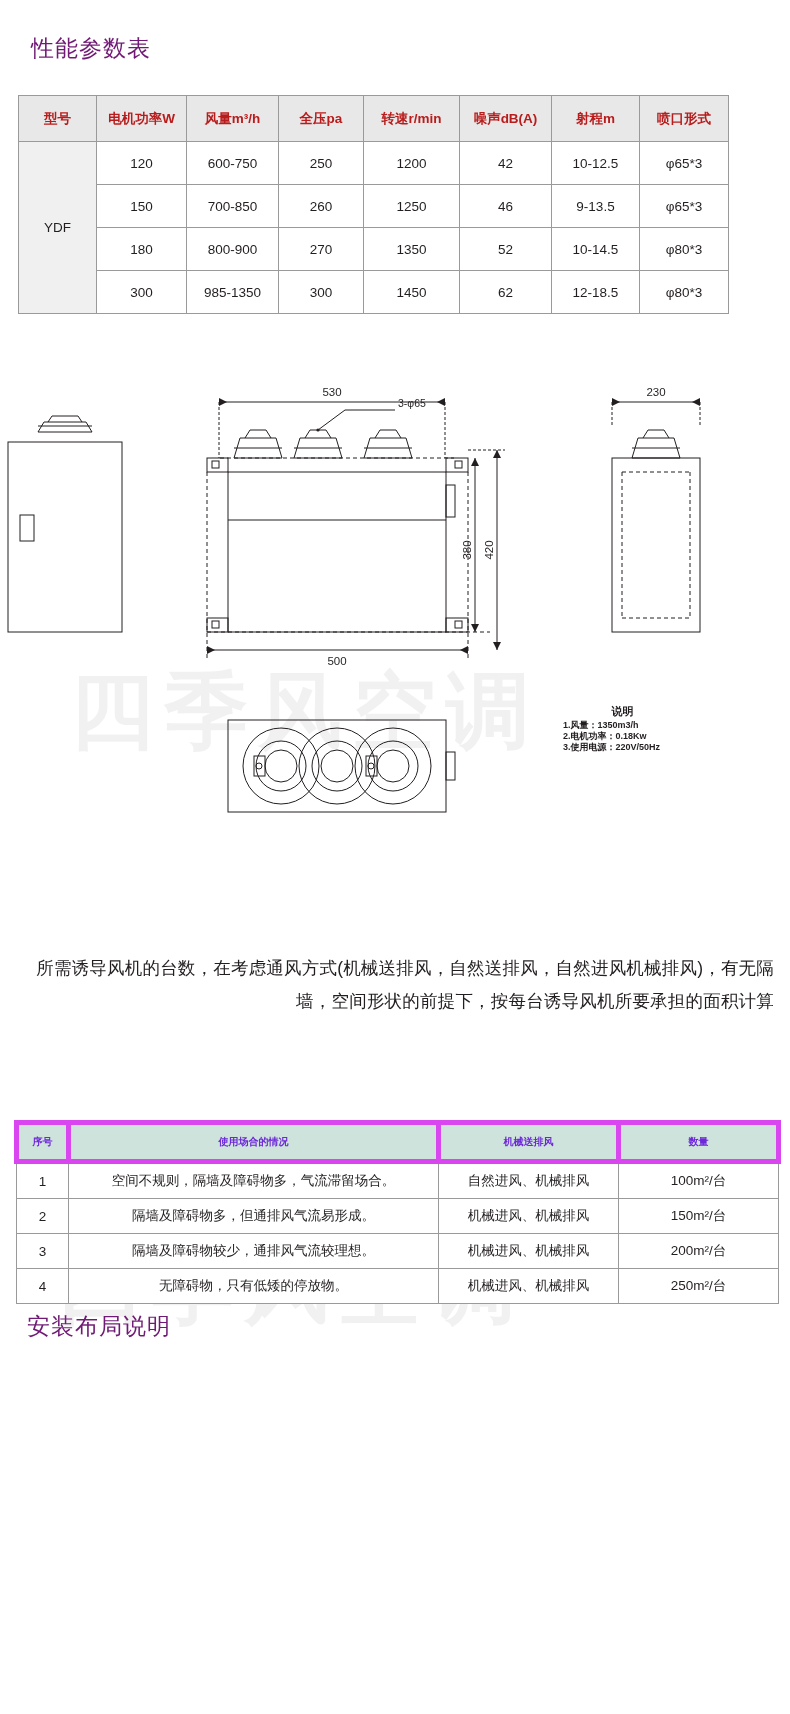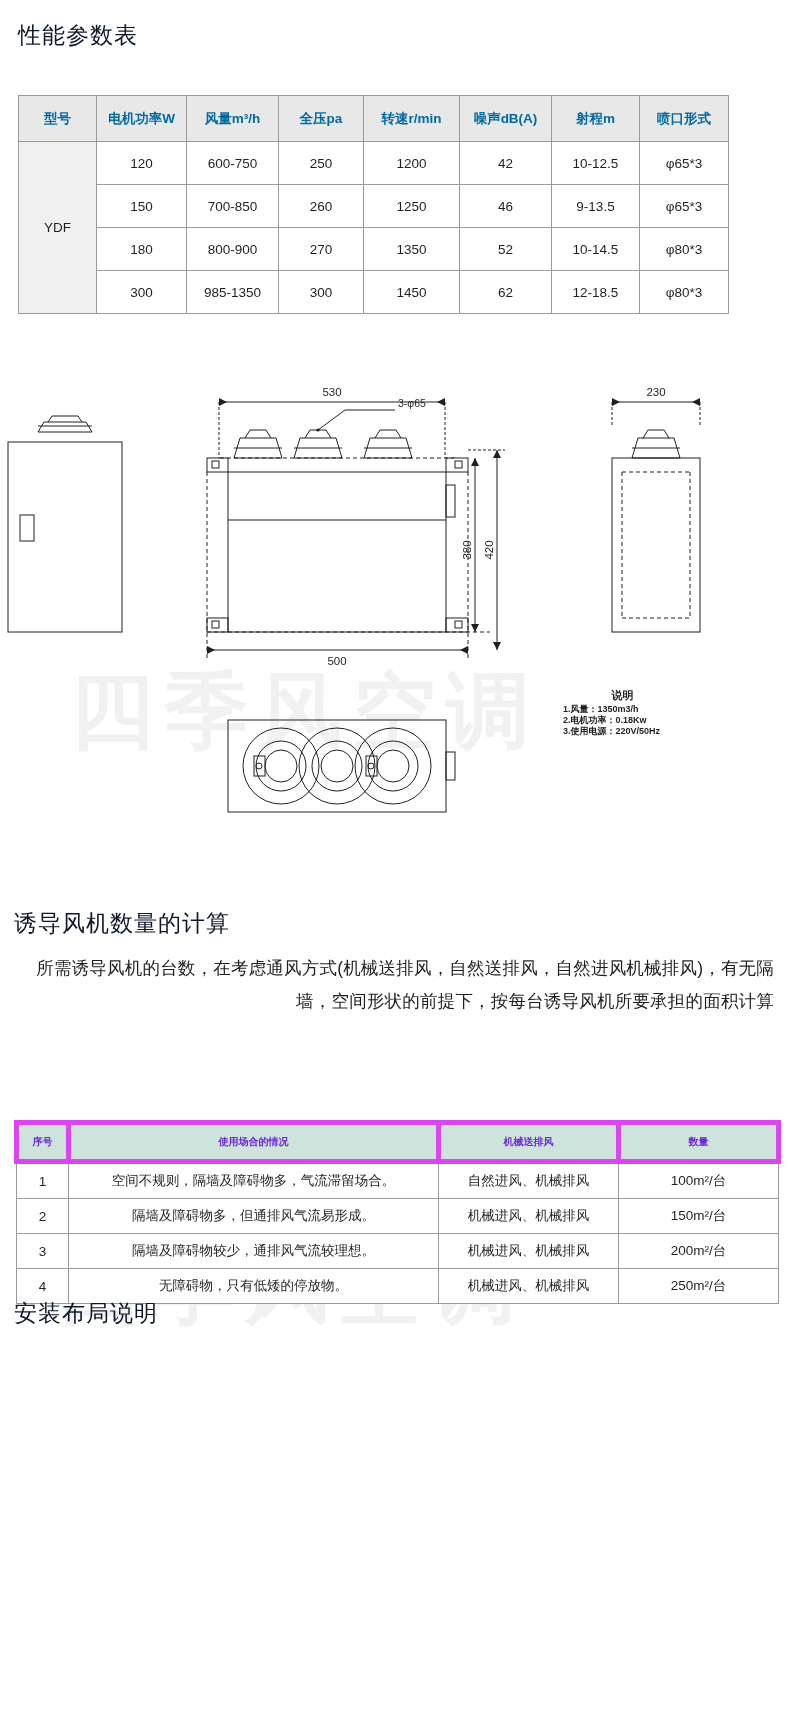--- a/index.html
+++ b/index.html
@@ -19,22 +19,22 @@
     position: relative;
     width: 790px;
     min-height: 1714px;
     box-sizing: border-box;
   }
 
   
   h2.section-title {
     font-size: 23px;
     font-weight: normal;
-    color: #0f172a;
-    margin: 0;
+    color: #701a75;
+    margin: 13px;
     letter-spacing: 1px;
   }
   .title-perf {
     position: absolute;
     left: 18px;
     top: 20px;
   }
   .title-calc {
     position: absolute;
     left: 14px;
@@ -83,21 +83,21 @@
     border: 1px solid #9a9a9a;
     text-align: center;
     height: 43px;
     padding: 0 2px;
     box-sizing: border-box;
   }
   table.perf thead th {
     background: #e8e8e8;
     font-weight: bold;
     font-size: 13.5px;
-    color: #0369a1;
+    color: #b91c1c;
     height: 46px;
   }
   table.perf td {
     background: #ffffff;
     font-size: 13.5px;
     margin-left: 14px;
   }
   td.model-cell {
     background: #f0f0f0 !important;
     font-size: 13.5px;
@@ -167,20 +167,21 @@
     font-size: 9px;
     line-height: 11px;
     color: #231f20;
     font-weight: bold;
   }
   .note-title {
     font-size: 11px;
     text-align: center;
     margin-left: 22px;
     margin-bottom: 3px;
+    margin-top: 16px;
   }
 </style>
 </head>
 <body>
 
 <div class="page">
 
   <div class="watermark wm1">四季风空调</div>
   <div class="watermark wm2">四季风空调</div>
 
@@ -377,21 +378,20 @@
     </svg>
 
     <div class="note-box">
       <div class="note-title">说明</div>
       <div>1.风量：1350m3/h</div>
       <div>2.电机功率：0.18Kw</div>
       <div>3.使用电源：220V/50Hz</div>
     </div>
   </div>
 
-  <h2 class="section-title title-calc">诱导风机数量的计算</h2>
   <div class="para para-calc">所需诱导风机的台数，在考虑通风方式(机械送排风，自然送排风，自然进风机械排风)，有无隔墙，空间形状的前提下，按每台诱导风机所要承担的面积计算</div>
 
   <div class="count-table-wrap">
     <table class="count">
       <colgroup>
         <col class="c-col1">
         <col class="c-col2">
         <col class="c-col3">
         <col class="c-col4">
       </colgroup>

